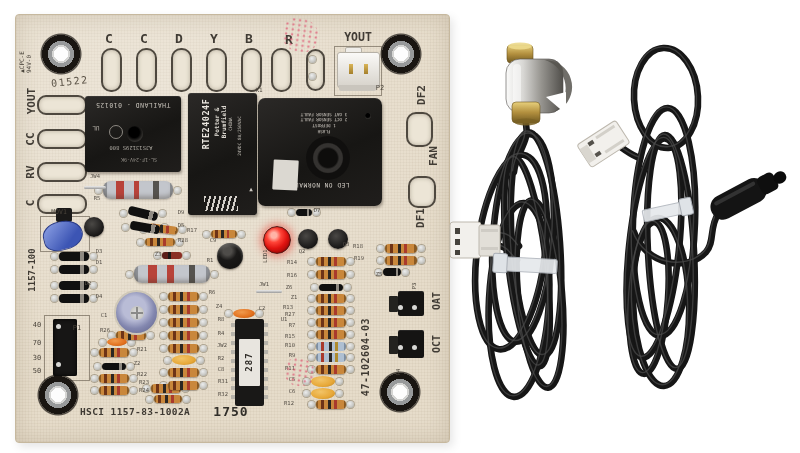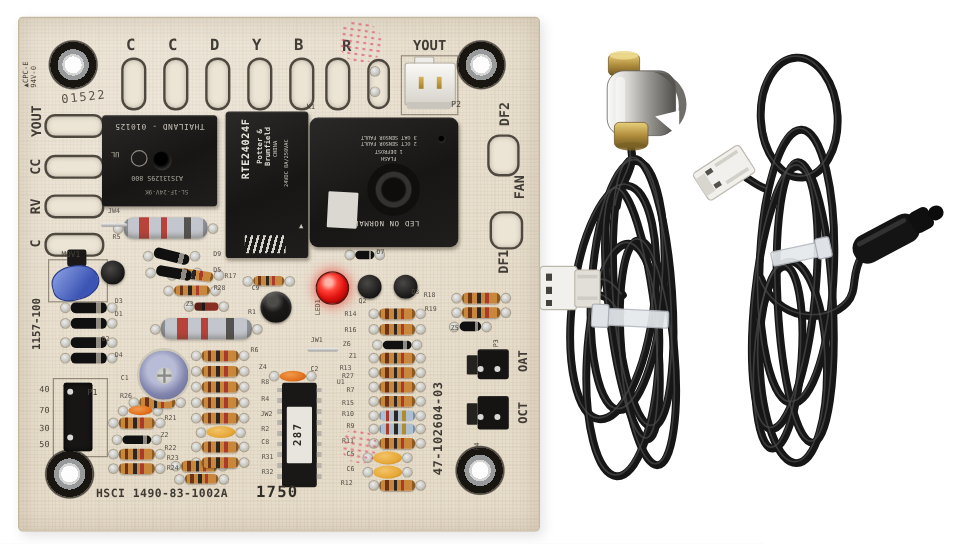--- a/index.html
+++ b/index.html
@@ -399,21 +399,21 @@
       <div class="lbl" style="left: 290px; top: 346px; font-size: 5.5px; color: rgb(85, 79, 71); transform: translate(-50%, -50%);">R10</div>
       <div class="lbl" style="left: 292px; top: 356px; font-size: 5.5px; color: rgb(85, 79, 71); transform: translate(-50%, -50%);">R9</div>
       <div class="lbl" style="left: 290px; top: 369px; font-size: 5.5px; color: rgb(85, 79, 71); transform: translate(-50%, -50%);">R11</div>
       <div class="lbl" style="left: 292px; top: 380px; font-size: 5.5px; color: rgb(85, 79, 71); transform: translate(-50%, -50%);">C5</div>
       <div class="lbl" style="left: 292px; top: 392px; font-size: 5.5px; color: rgb(85, 79, 71); transform: translate(-50%, -50%);">C6</div>
       <div class="lbl" style="left: 289px; top: 404px; font-size: 5.5px; color: rgb(85, 79, 71); transform: translate(-50%, -50%);">R12</div>
       <div class="lbl" style="left: 96px; top: 128px; font-size: 6px; color: rgb(181, 176, 168); transform: translate(-50%, -50%) rotate(180deg);">UL</div>
       <div class="lbl" style="left: 251px; top: 189px; font-size: 6px; color: rgb(207, 202, 194); transform: translate(-50%, -50%);">▲</div>
     </div>
 
-  <div class="btxt" id="t-footer-left">HSCI 1490-83-1002A</div>
+  <div class="btxt" id="t-footer-left">HSCI 1157-83-1002A</div>
   <div class="btxt ctr" id="t-footer-stamp">1750</div>
   <div class="btxt r90" id="t-part-number">47-102604-03</div>
   <div class="btxt r90" id="t-series">1157-100</div>
   <div class="btxt r90" id="t-flam1">▲CPC-E</div>
   <div class="btxt r90" id="t-flam2">94V-0</div>
   <div class="btxt" id="t-datestamp">01522</div>
   <div class="btxt r180" id="t-r1a">THAILAND - 010125</div>
   <div class="btxt r180" id="t-r1b">AJS13129S 800</div>
   <div class="btxt r180" id="t-r1c">SL-1F-24V-9K</div>
   <div class="btxt r90" id="t-rte-model">RTE24024F</div>

